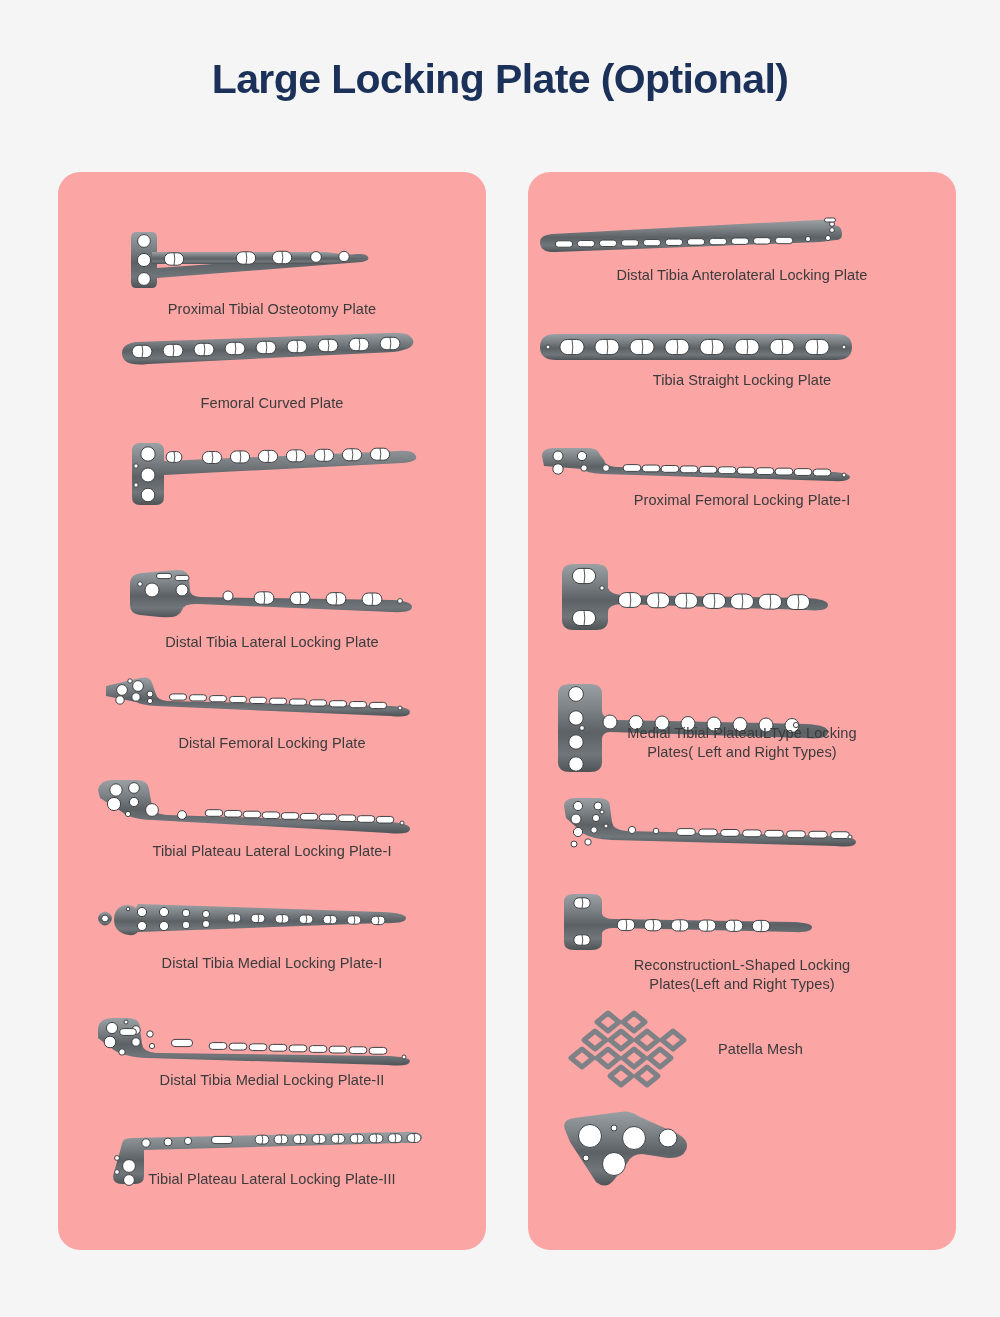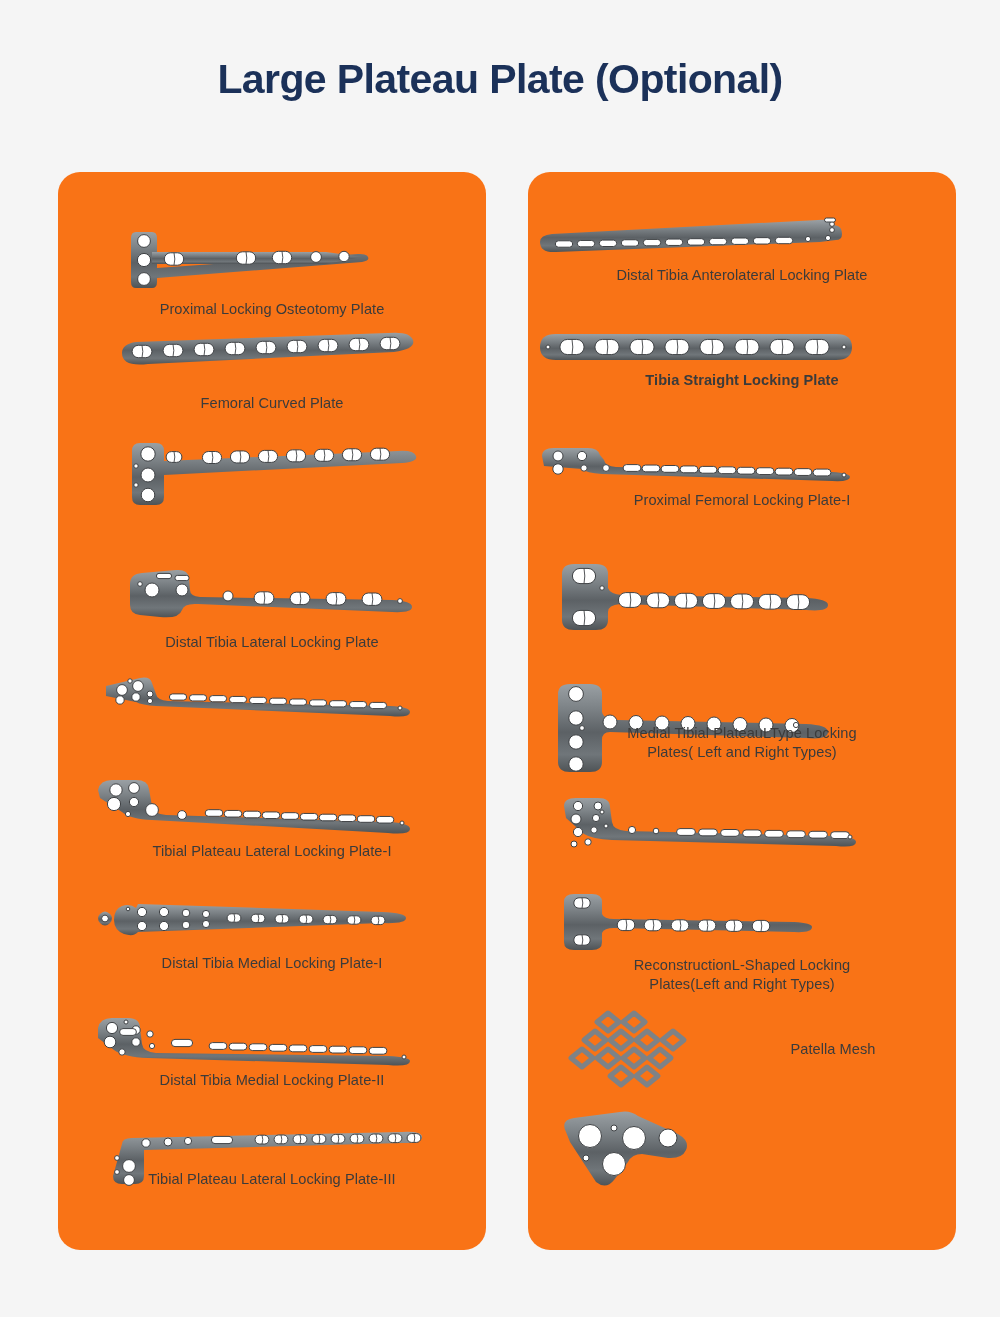--- a/index.html
+++ b/index.html
@@ -23,46 +23,46 @@
     font-size: 41px;
     font-weight: bold;
     letter-spacing: -0.6px;
     color: #1b3159;
     font-family: "Liberation Sans", sans-serif;
   }
   .card {
     position: absolute;
     top: 172px;
     height: 1078px;
-    background: #f97316;
+    background: #fca5a5;
     border-radius: 22px;
   }
   #card-left  { left: 58px;  width: 428px; }
   #card-right { left: 528px; width: 428px; }
 
   .item { position: absolute; }
   .fig  { display: block; }
   .label {
     color: #3b3b3b;
     font-size: 14.6px;
     line-height: 19px;
     font-weight: 400;
     letter-spacing: 0.05px;
     font-family: "Liberation Sans", sans-serif;
     white-space: pre-line;
   }
   .label.center { text-align: center; }
-  .label.left   { text-align: center; }
+  .label.left   { text-align: left; }
 </style>
 </head>
 <body>
 
 <div id="page">
 
-  <div id="page-title">Large Plateau Plate (Optional)</div>
+  <div id="page-title">Large Locking Plate (Optional)</div>
 
   <div class="card" id="card-left">
       <div class="item" style="left: 68px; top: 52px;">
         <svg width="250" height="72" viewBox="0 0 250 72" class="fig">
           <defs>
             <linearGradient id="g1" x1="0" y1="0" x2="0" y2="1">
               <stop offset="0%" stop-color="#9aa0a4"></stop>
               <stop offset="28%" stop-color="#7c8286"></stop>
               <stop offset="55%" stop-color="#5c6165"></stop>
               <stop offset="80%" stop-color="#70767a"></stop>
@@ -83,21 +83,21 @@
             <path d="M 120 27.8 q 1.6 6.2 0 12.4" fill="none" stroke="#3f4245" stroke-width="0.9"></path>
           </g>
           <g>
             <path d="M 152.5 27.3 L 159.5 27.3 A 6.2 6.2 0 0 1 159.5 39.7 L 152.5 39.7 A 6.2 6.2 0 0 1 152.5 27.3 Z" fill="#ffffff" stroke="#3f4245" stroke-width="1"></path>
             <path d="M 156 27.3 q 1.6 6.2 0 12.4" fill="none" stroke="#3f4245" stroke-width="0.9"></path>
           </g>
           <circle cx="190" cy="33" r="5.4" fill="#ffffff" stroke="#3f4245" stroke-width="1"></circle>
           <circle cx="218" cy="32.5" r="5.2" fill="#ffffff" stroke="#3f4245" stroke-width="1"></circle>
         </svg>
       </div>
-      <div class="item label center" style="top: 128px; left: 0px; width: 428px;">Proximal Locking Osteotomy Plate</div>
+      <div class="item label center" style="top: 128px; left: 0px; width: 428px;">Proximal Tibial Osteotomy Plate</div>
       <div class="item" style="left: 50px; top: 153px;">
         <svg width="320" height="46" viewBox="0 0 320 46" class="fig">
           <defs>
             <linearGradient id="g2" x1="0" y1="0" x2="0" y2="1">
               <stop offset="0%" stop-color="#9aa0a4"></stop>
               <stop offset="28%" stop-color="#7c8286"></stop>
               <stop offset="55%" stop-color="#5c6165"></stop>
               <stop offset="80%" stop-color="#70767a"></stop>
               <stop offset="100%" stop-color="#4e5356"></stop>
             </linearGradient>
@@ -257,20 +257,21 @@
           <path d="M 152.5 25.299999999999997 L 163.5 25.299999999999997 A 3.1 3.1 0 0 1 163.5 31.5 L 152.5 31.5 A 3.1 3.1 0 0 1 152.5 25.299999999999997 Z" fill="#ffffff" stroke="#3f4245" stroke-width="1"></path>
           <path d="M 172.5 26.15 L 183.5 26.15 A 3.1 3.1 0 0 1 183.5 32.35 L 172.5 32.35 A 3.1 3.1 0 0 1 172.5 26.15 Z" fill="#ffffff" stroke="#3f4245" stroke-width="1"></path>
           <path d="M 192.5 27 L 203.5 27 A 3.1 3.1 0 0 1 203.5 33.2 L 192.5 33.2 A 3.1 3.1 0 0 1 192.5 27 Z" fill="#ffffff" stroke="#3f4245" stroke-width="1"></path>
           <path d="M 212.5 27.849999999999998 L 223.5 27.849999999999998 A 3.1 3.1 0 0 1 223.5 34.05 L 212.5 34.05 A 3.1 3.1 0 0 1 212.5 27.849999999999998 Z" fill="#ffffff" stroke="#3f4245" stroke-width="1"></path>
           <path d="M 232.5 28.7 L 243.5 28.7 A 3.1 3.1 0 0 1 243.5 34.9 L 232.5 34.9 A 3.1 3.1 0 0 1 232.5 28.7 Z" fill="#ffffff" stroke="#3f4245" stroke-width="1"></path>
           <path d="M 252.5 29.549999999999997 L 263.5 29.549999999999997 A 3.1 3.1 0 0 1 263.5 35.75 L 252.5 35.75 A 3.1 3.1 0 0 1 252.5 29.549999999999997 Z" fill="#ffffff" stroke="#3f4245" stroke-width="1"></path>
           <path d="M 272.5 30.4 L 283.5 30.4 A 3.1 3.1 0 0 1 283.5 36.6 L 272.5 36.6 A 3.1 3.1 0 0 1 272.5 30.4 Z" fill="#ffffff" stroke="#3f4245" stroke-width="1"></path>
           <circle cx="300" cy="36" r="2" fill="#ffffff" stroke="#3f4245" stroke-width="1"></circle>
         </svg>
       </div>
+      <div class="item label center" style="top: 562px; left: 0px; width: 428px;">Distal Femoral Locking Plate</div>
       <div class="item" style="left: 32px; top: 602px;">
         <svg width="330" height="74" viewBox="0 0 330 74" class="fig">
           <defs>
             <linearGradient id="g6" x1="0" y1="0" x2="0" y2="1">
               <stop offset="0%" stop-color="#9aa0a4"></stop>
               <stop offset="28%" stop-color="#7c8286"></stop>
               <stop offset="55%" stop-color="#5c6165"></stop>
               <stop offset="80%" stop-color="#70767a"></stop>
               <stop offset="100%" stop-color="#4e5356"></stop>
             </linearGradient>
@@ -519,21 +520,21 @@
             <path d="M 246 11.4 q 1.6 7.6 0 15.2" fill="none" stroke="#3f4245" stroke-width="0.9"></path>
           </g>
           <g>
             <path d="M 276.5 11.4 L 285.5 11.4 A 7.6 7.6 0 0 1 285.5 26.6 L 276.5 26.6 A 7.6 7.6 0 0 1 276.5 11.4 Z" fill="#ffffff" stroke="#3f4245" stroke-width="1"></path>
             <path d="M 281 11.4 q 1.6 7.6 0 15.2" fill="none" stroke="#3f4245" stroke-width="0.9"></path>
           </g>
           <circle cx="12" cy="19" r="2" fill="#ffffff" stroke="#3f4245" stroke-width="1"></circle>
           <circle cx="308" cy="19" r="2" fill="#ffffff" stroke="#3f4245" stroke-width="1"></circle>
         </svg>
       </div>
-      <div class="item label center" style="top: 199px; left: 0px; width: 428px; font-weight: bold;">Tibia Straight Locking Plate</div>
+      <div class="item label center" style="top: 199px; left: 0px; width: 428px;">Tibia Straight Locking Plate</div>
       <div class="item" style="left: 8px; top: 270px;">
         <svg width="320" height="42" viewBox="0 0 320 42" class="fig">
           <defs>
             <linearGradient id="g12" x1="0" y1="0" x2="0" y2="1">
               <stop offset="0%" stop-color="#9aa0a4"></stop>
               <stop offset="28%" stop-color="#7c8286"></stop>
               <stop offset="55%" stop-color="#5c6165"></stop>
               <stop offset="80%" stop-color="#70767a"></stop>
               <stop offset="100%" stop-color="#4e5356"></stop>
             </linearGradient>

